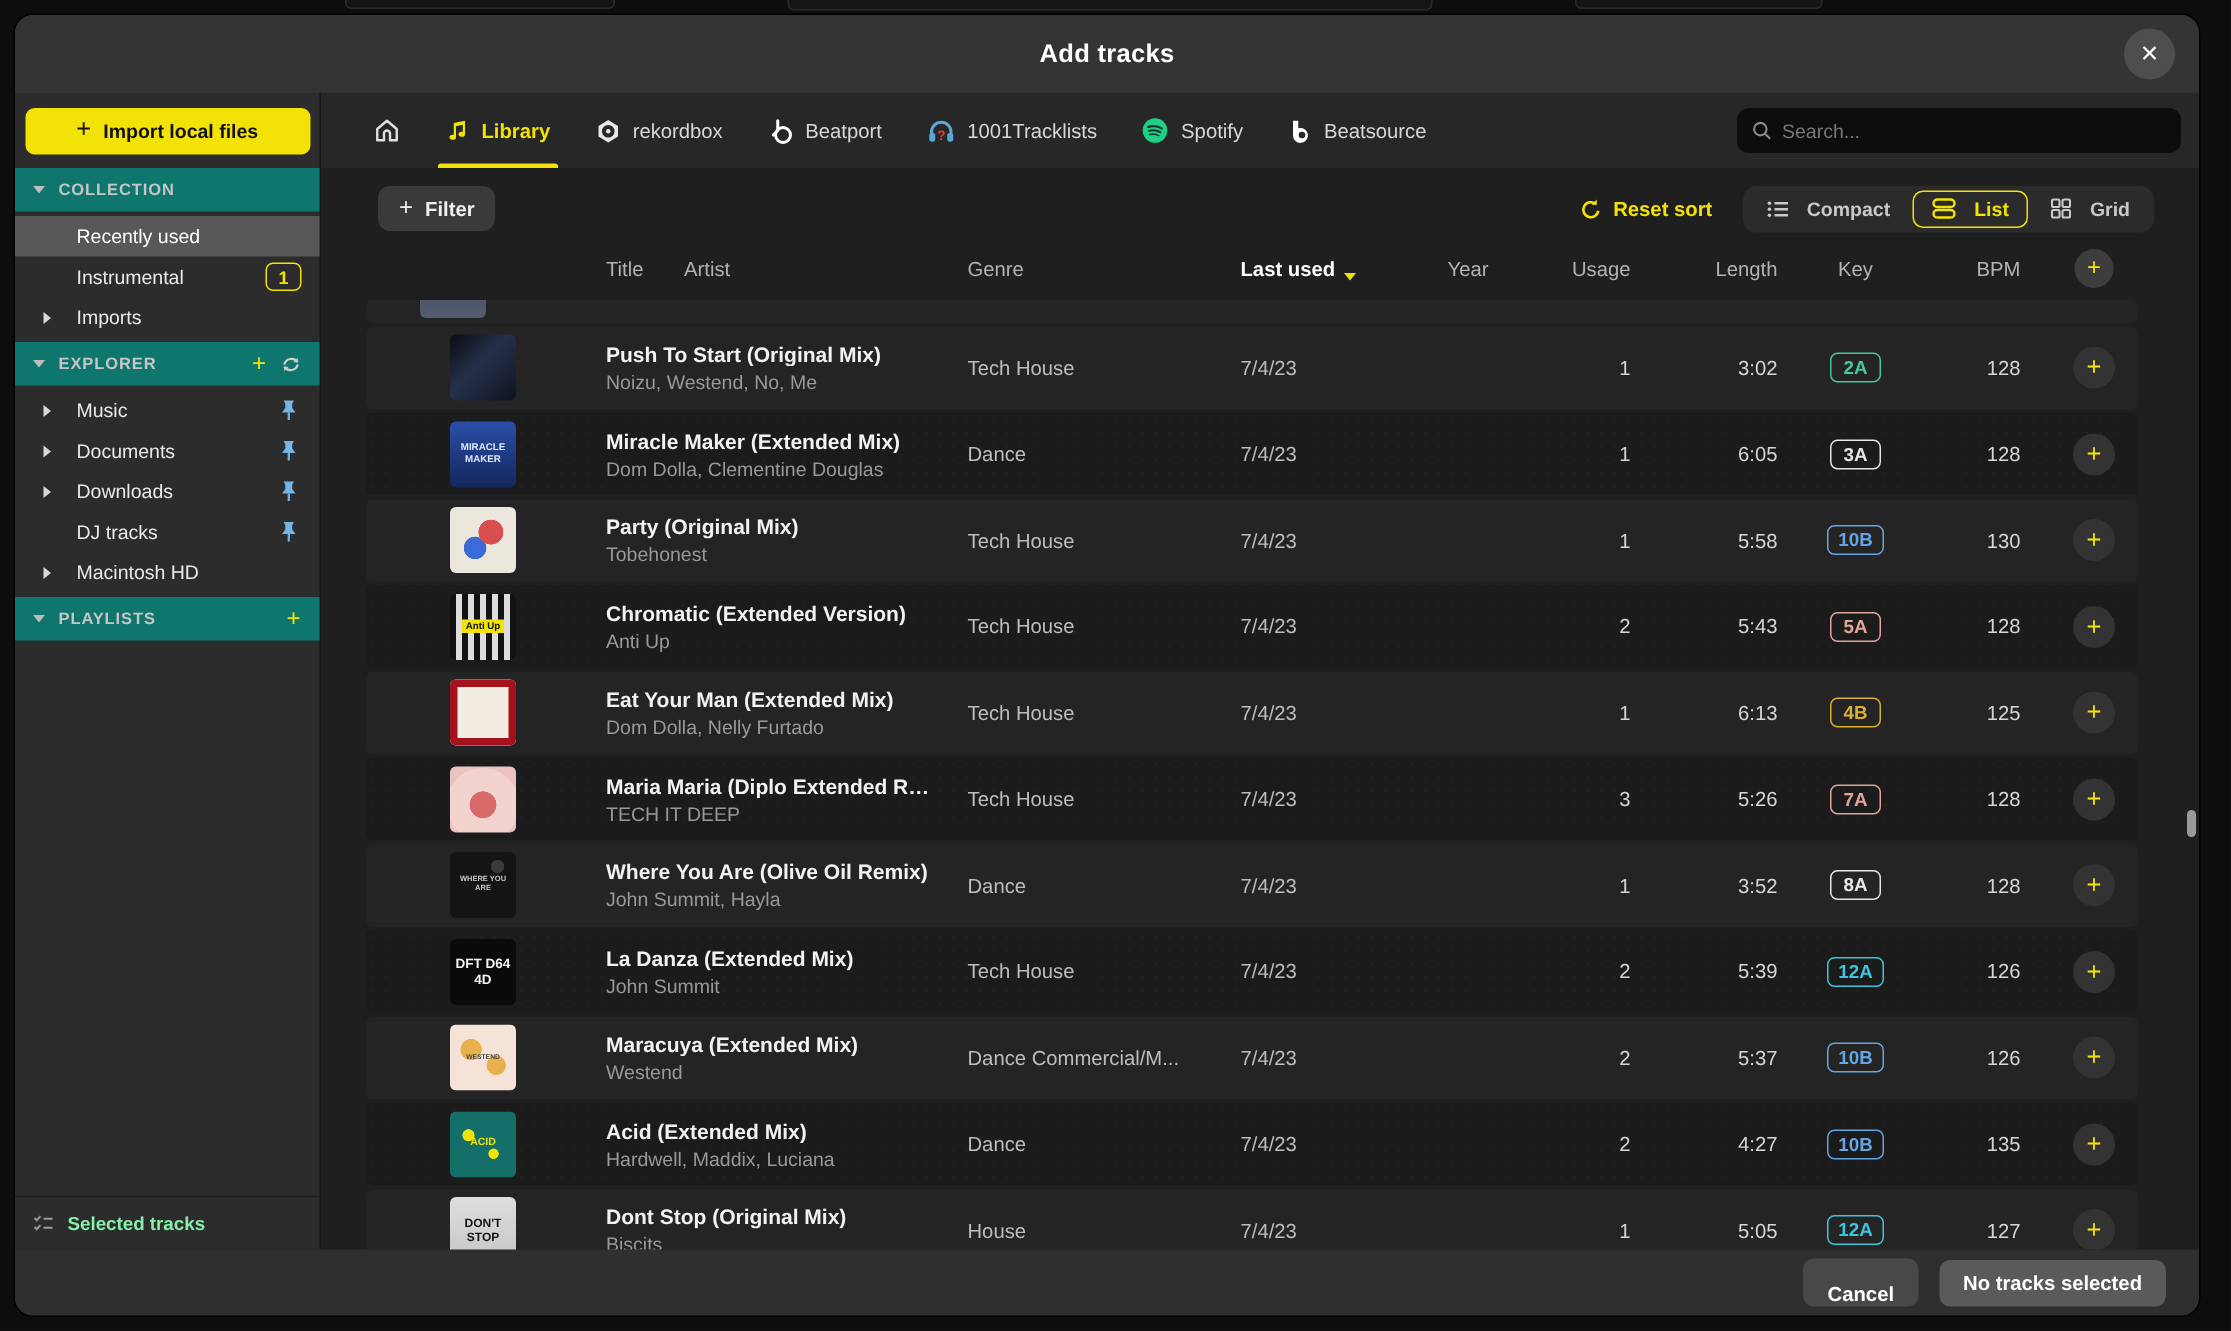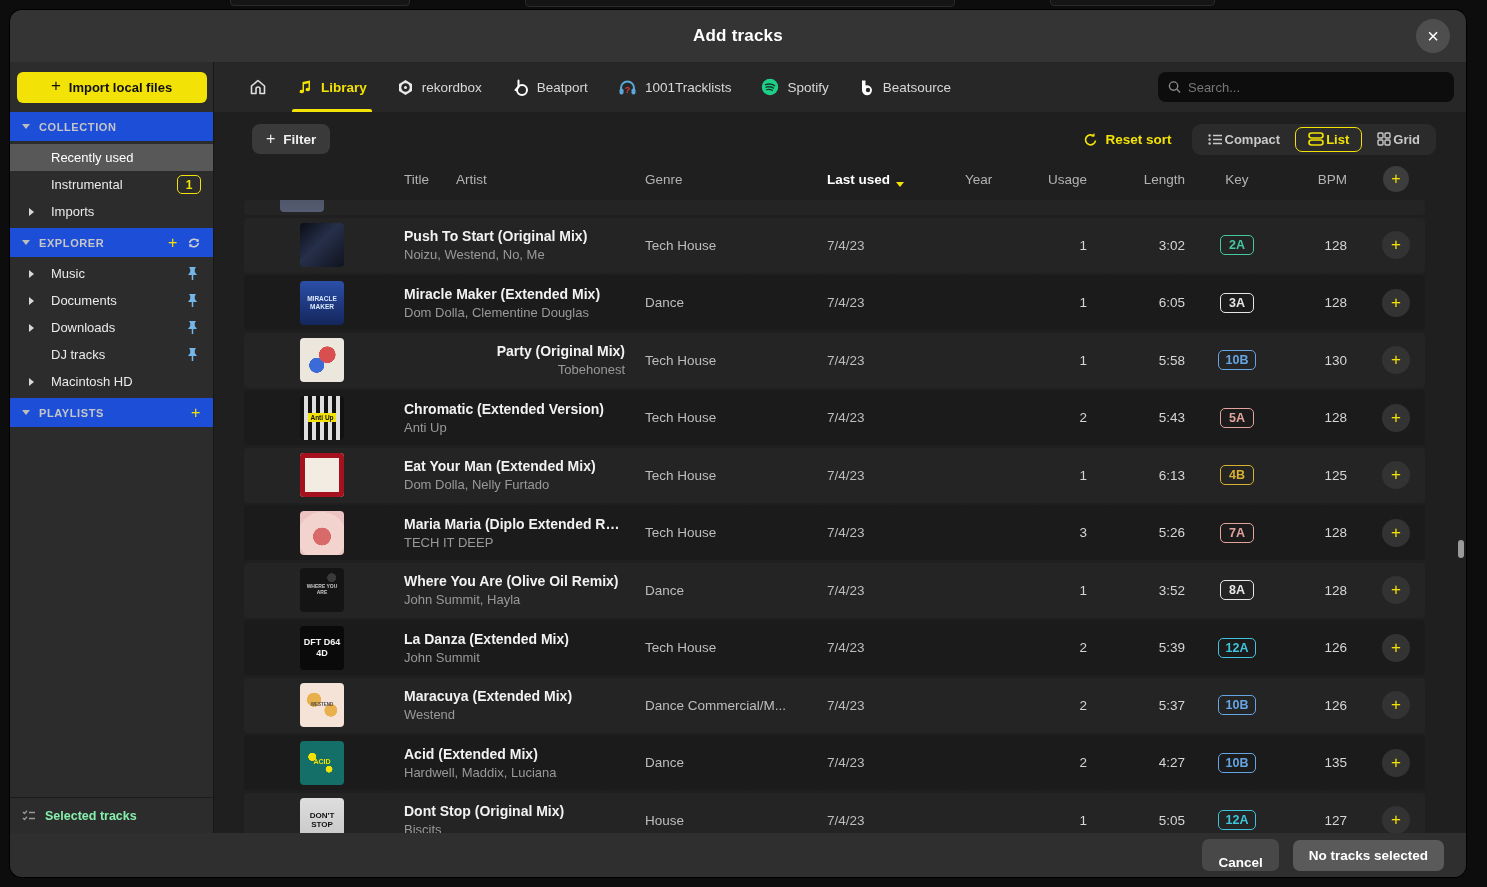--- a/index.html
+++ b/index.html
@@ -14,21 +14,21 @@
   .close-btn { position:absolute; right:16px; top:9px; width:34px; height:34px; border-radius:50%; background:#4e4e4e; border:none; color:#fff; font-size:20px; line-height:34px; text-align:center; cursor:pointer; }
 
   
   .modal-body { flex:1 1 auto; display:flex; min-height:0; }
 
   
   .sidebar { width:204px; flex:0 0 204px; background:#2c2c2c; display:flex; flex-direction:column; border-right:1px solid #171717; }
   .import-wrap { height:50px; display:flex; align-items:center; justify-content:center; }
   .import-btn { width:190px; height:31px; background:#f2e205; border:none; border-radius:6px; color:#111; font-weight:700; font-size:13px; display:flex; align-items:center; justify-content:center; gap:8px; cursor:pointer; font-family:inherit; }
   .import-btn .plus { font-size:17px; font-weight:400; position:relative; top:-1px; }
-  .side-section-header { height:29px; background:#1d4ed8; display:flex; align-items:center; padding:0 12px; gap:9px; color:#c6c6c6; font-size:11px; font-weight:700; letter-spacing:.6px; }
+  .side-section-header { height:29px; background:#0f766e; display:flex; align-items:center; padding:0 12px; gap:9px; color:#c6c6c6; font-size:11px; font-weight:700; letter-spacing:.6px; }
   .side-section-header .spacer { flex:1; }
   .caret-down { width:0; height:0; border-left:4px solid transparent; border-right:4px solid transparent; border-top:5px solid #bdbdbd; }
   .caret-right { width:0; height:0; border-top:4px solid transparent; border-bottom:4px solid transparent; border-left:5px solid #d8d8d8; }
   .hdr-plus { color:#f2e205; font-size:16px; font-weight:400; cursor:pointer; line-height:1; }
   .side-items { padding:3px 0; }
   .side-item { height:27px; display:flex; align-items:center; padding:0 10px 0 0; color:#eaeaea; font-size:13px; cursor:pointer; position:relative; }
   .side-item.selected { background:#585858; color:#fff; }
   .side-item .expander { width:14px; margin-left:14px; display:flex; justify-content:center; }
   .side-item .no-exp { width:14px; margin-left:14px; }
   .side-item .lbl { margin-left:13px; flex:1; white-space:nowrap; overflow:hidden; }
@@ -50,21 +50,21 @@
   .search-box input { background:transparent; border:none; outline:none; color:#ddd; font-size:13px; width:100%; font-family:inherit; }
   .search-box input::placeholder { color:#777; }
 
   
   .toolbar { height:54px; display:flex; align-items:center; padding:0 30px 0 38px; flex:0 0 auto; }
   .filter-btn { background:#3a3a3a; border:none; color:#f0f0f0; font-size:13.5px; font-weight:600; height:30px; padding:0 14px; border-radius:8px; display:flex; align-items:center; gap:8px; cursor:pointer; font-family:inherit; }
   .filter-btn .plus { font-weight:400; font-size:16px; }
   .toolbar .spacer { flex:1; }
   .reset-sort { display:flex; align-items:center; gap:7px; color:#f2e205; font-size:13.5px; font-weight:600; cursor:pointer; margin-right:20px; }
   .view-group { background:#2b2b2b; border-radius:9px; padding:3px; display:flex; gap:2px; }
-  .view-btn { display:flex; align-items:center; gap:2px; color:#c9c9c9; font-size:13px; font-weight:600; padding:4px 12px; border-radius:7px; border:1.5px solid transparent; cursor:pointer; }
+  .view-btn { display:flex; align-items:center; gap:12px; color:#c9c9c9; font-size:13px; font-weight:600; padding:4px 12px; border-radius:7px; border:1.5px solid transparent; cursor:pointer; }
   .view-btn.active { border-color:#f2e205; color:#f2e205; }
 
   
   .grid-cols { display:grid; grid-template-columns:36px 44px 20px 1fr 162px 118px 56px 46px 78px 64px 58px 58px; align-items:center;gap:20px; }
   .col-headers { padding:0 41px 8px 30px; color:#b3b3b3; font-size:13.5px; flex:0 0 auto; }
   .col-headers .c { cursor:pointer; }
   .th-title-wrap { display:flex; gap:27px; }
   .c-right { text-align:right; }
   .c-center { text-align:center; }
   .th-lastused { color:#fff; font-weight:700; display:flex; align-items:flex-end; gap:6px; }
@@ -397,21 +397,21 @@
             <div>
               <button class="add-btn">+</button>
             </div>
           </div>
           <div class="row grid-cols">
             <div></div>
             <div>
               <div class="art" style="background: radial-gradient(circle at 62% 38%, rgb(217, 79, 79) 0px, rgb(217, 79, 79) 21%, transparent 22%), radial-gradient(circle at 38% 62%, rgb(58, 107, 214) 0px, rgb(58, 107, 214) 19%, transparent 20%), rgb(236, 231, 220);"></div>
             </div>
             <div></div>
-            <div style="min-width: 0px; text-align: right;">
+            <div style="min-width: 0px;">
               <div class="t-title">Party (Original Mix)</div>
               <div class="t-artist">Tobehonest</div>
             </div>
             <div class="t-genre">Tech House</div>
             <div class="t-date">7/4/23</div>
             <div class="t-date"></div>
             <div class="t-usage">1</div>
             <div class="t-length">5:58</div>
             <div class="key-cell"><span class="key-badge" style="color: rgb(102, 165, 227); border-color: rgb(102, 165, 227);">10B</span></div>
             <div class="t-bpm">130</div>

